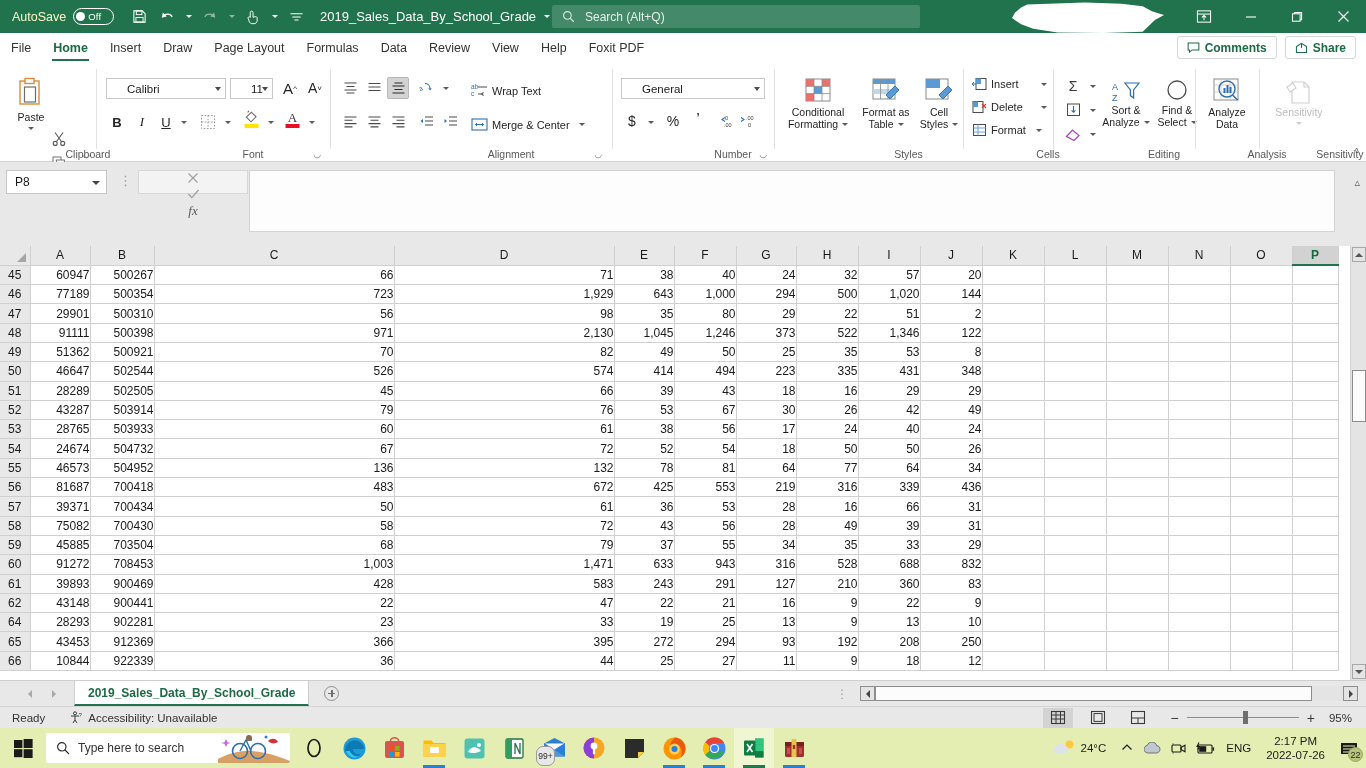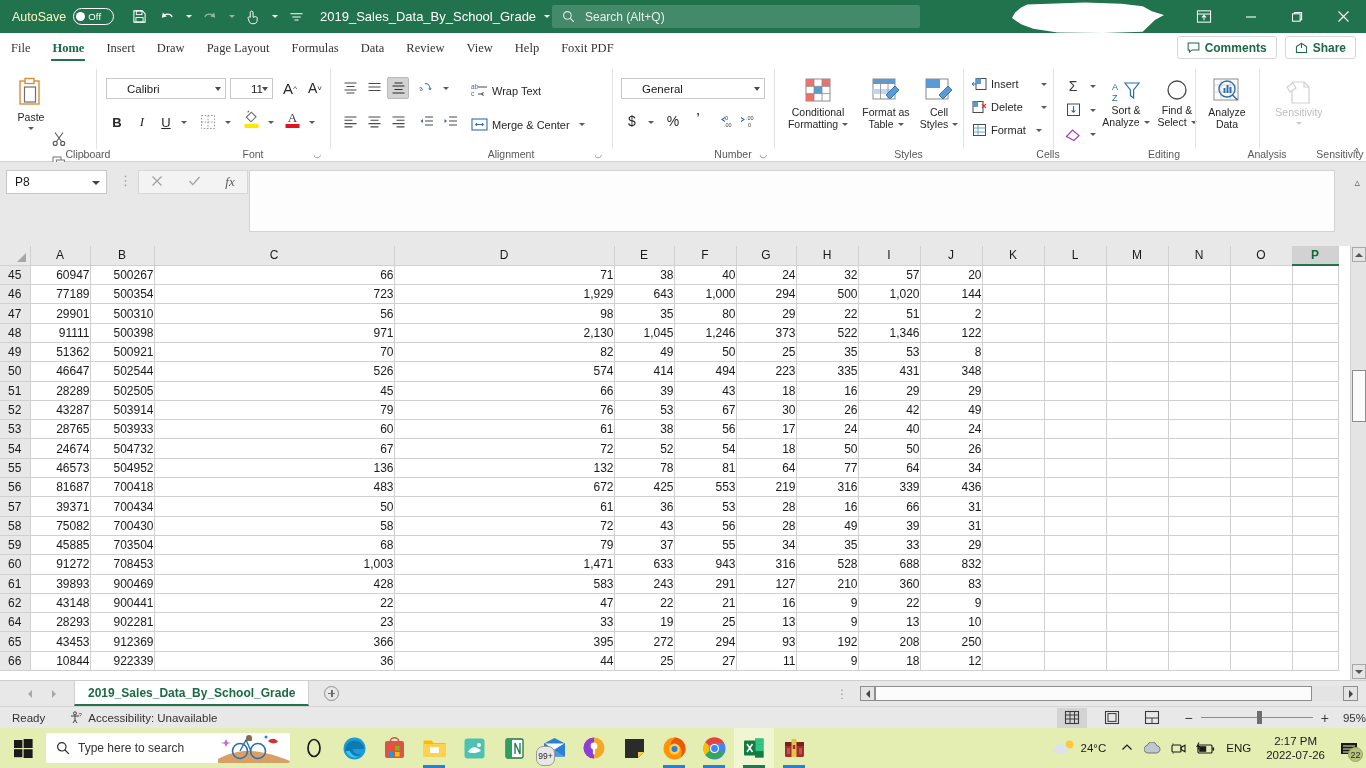--- a/index.html
+++ b/index.html
@@ -72,21 +72,21 @@
   }
 
   
   .ribbon-tabs {
     position: absolute; top: 33px; left: 0; width: 1366px; height: 30px;
     background: #ffffff; display: flex; align-items: flex-end;
     font-size: 12.5px; color: #333333;
   }
   .rtab {
     height: 30px; padding: 0 11px; display: flex; align-items: center;
-    position: relative; white-space: nowrap; color: #343434; font-family: Liberation Serif, serif;
+    position: relative; white-space: nowrap; color: #343434;
   }
   .rtab.active { color: #1a6a46; font-weight: bold; }
   .rtab.active::after {
     content: ''; position: absolute; left: 10px; right: 10px; bottom: 2px;
     height: 2.5px; background: #21734d;
   }
   .tabs-right {
     position: absolute; right: 10px; top: 3px; display: flex; gap: 8px;
   }
   .tr-btn {
@@ -160,21 +160,21 @@
     border-right: 4px solid transparent; border-top: 4.5px solid #444;
   }
   .fx-grip {
     position: absolute; left: 119px; top: 14px; font-size: 13px; color: #9a9a9a;
     letter-spacing: 0; line-height: 10px;
   }
   .fx-btns {
     position: absolute; left: 138px; top: 8px; width: 110px; height: 24px;
     background: #f3f3f3; border: 1px solid #d7d7d7;
     display: flex; align-items: center; justify-content: space-around;
-    font-size: 14px; color: #9b9b9b;
+    font-size: 14px; color: #9b9b9b; flex-direction: column;
   }
   .fbar {
     position: absolute; left: 249px; top: 8px; width: 1086px; height: 62px;
     background: #fdfdfd; border: 1px solid #d3d3d3;
   }
   .fbar-exp {
     position: absolute; right: 6px; top: 14px; font-size: 11px; color: #6a6a6a;
   }
 
   
@@ -1362,21 +1362,21 @@
         <rect x="1.5" y="1.5" width="13" height="12" fill="none" stroke="#3a3a3a" stroke-width="1.1"></rect>
         <path d="M1.5 8h13M8 8v5.5" stroke="#3a3a3a" stroke-width="1"></path>
       </svg>
   </span>
   <span style="margin-left:18px; font-size:14px; color:#3a3a3a">−</span>
   <span class="zoom-slider" style="margin-left:8px">
     <span class="zs-track"></span>
     <span class="zs-thumb"></span>
   </span>
   <span style="margin-left:8px; font-size:14px; color:#3a3a3a">+</span>
-  <span style="margin-left:14px; ">95%</span>
+  <span style="margin-left:14px; margin-right:14px">95%</span>
 </div>
 
 <div class="taskbar">
   <div class="start-btn">
     <svg width="19" height="19" viewBox="0 0 19 19">
         <rect x="0" y="1" width="8.4" height="8" fill="#1a1a1a"></rect>
         <rect x="9.6" y="0" width="9" height="9" fill="#1a1a1a"></rect>
         <rect x="0" y="10.2" width="8.4" height="8" fill="#1a1a1a"></rect>
         <rect x="9.6" y="10.2" width="9" height="9" fill="#1a1a1a"></rect>
       </svg>

